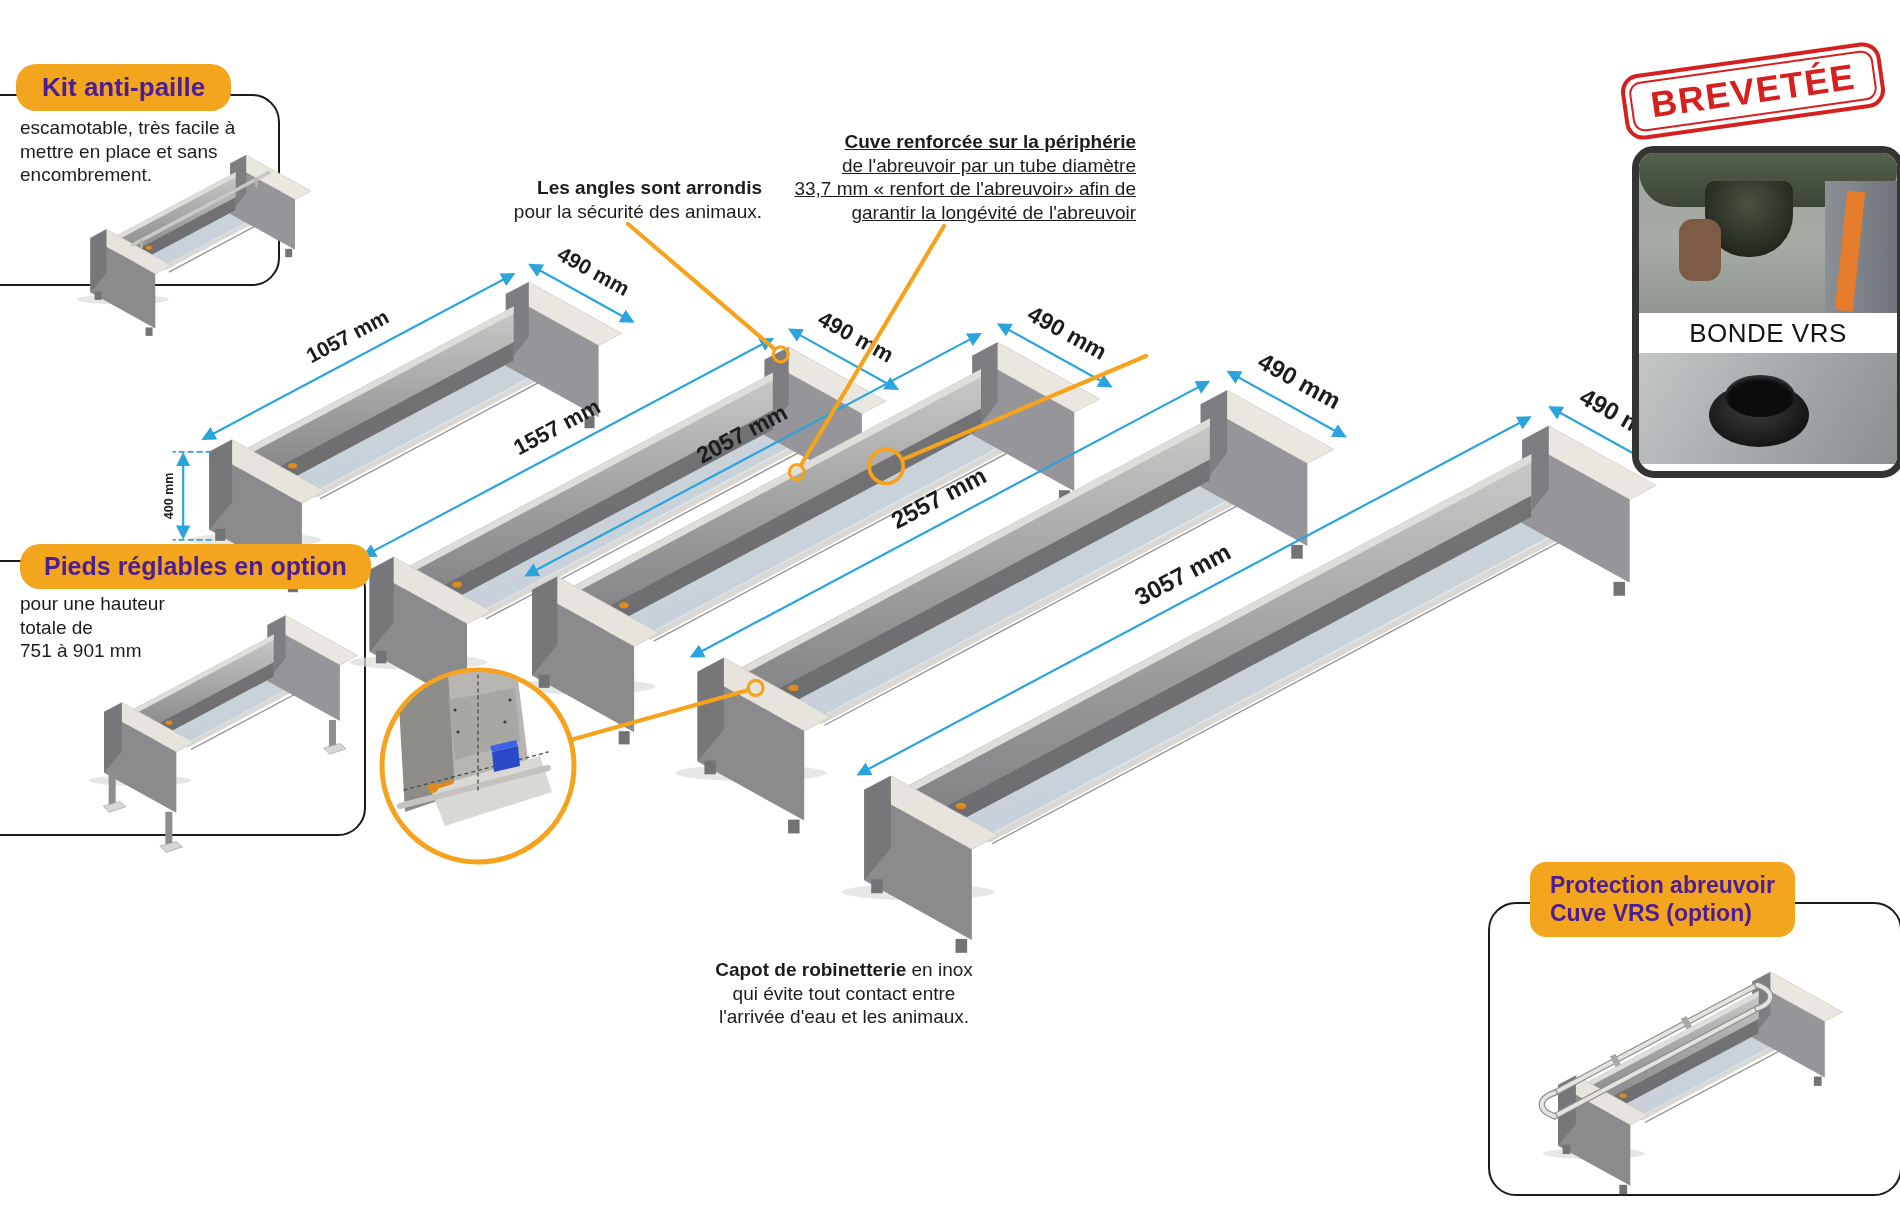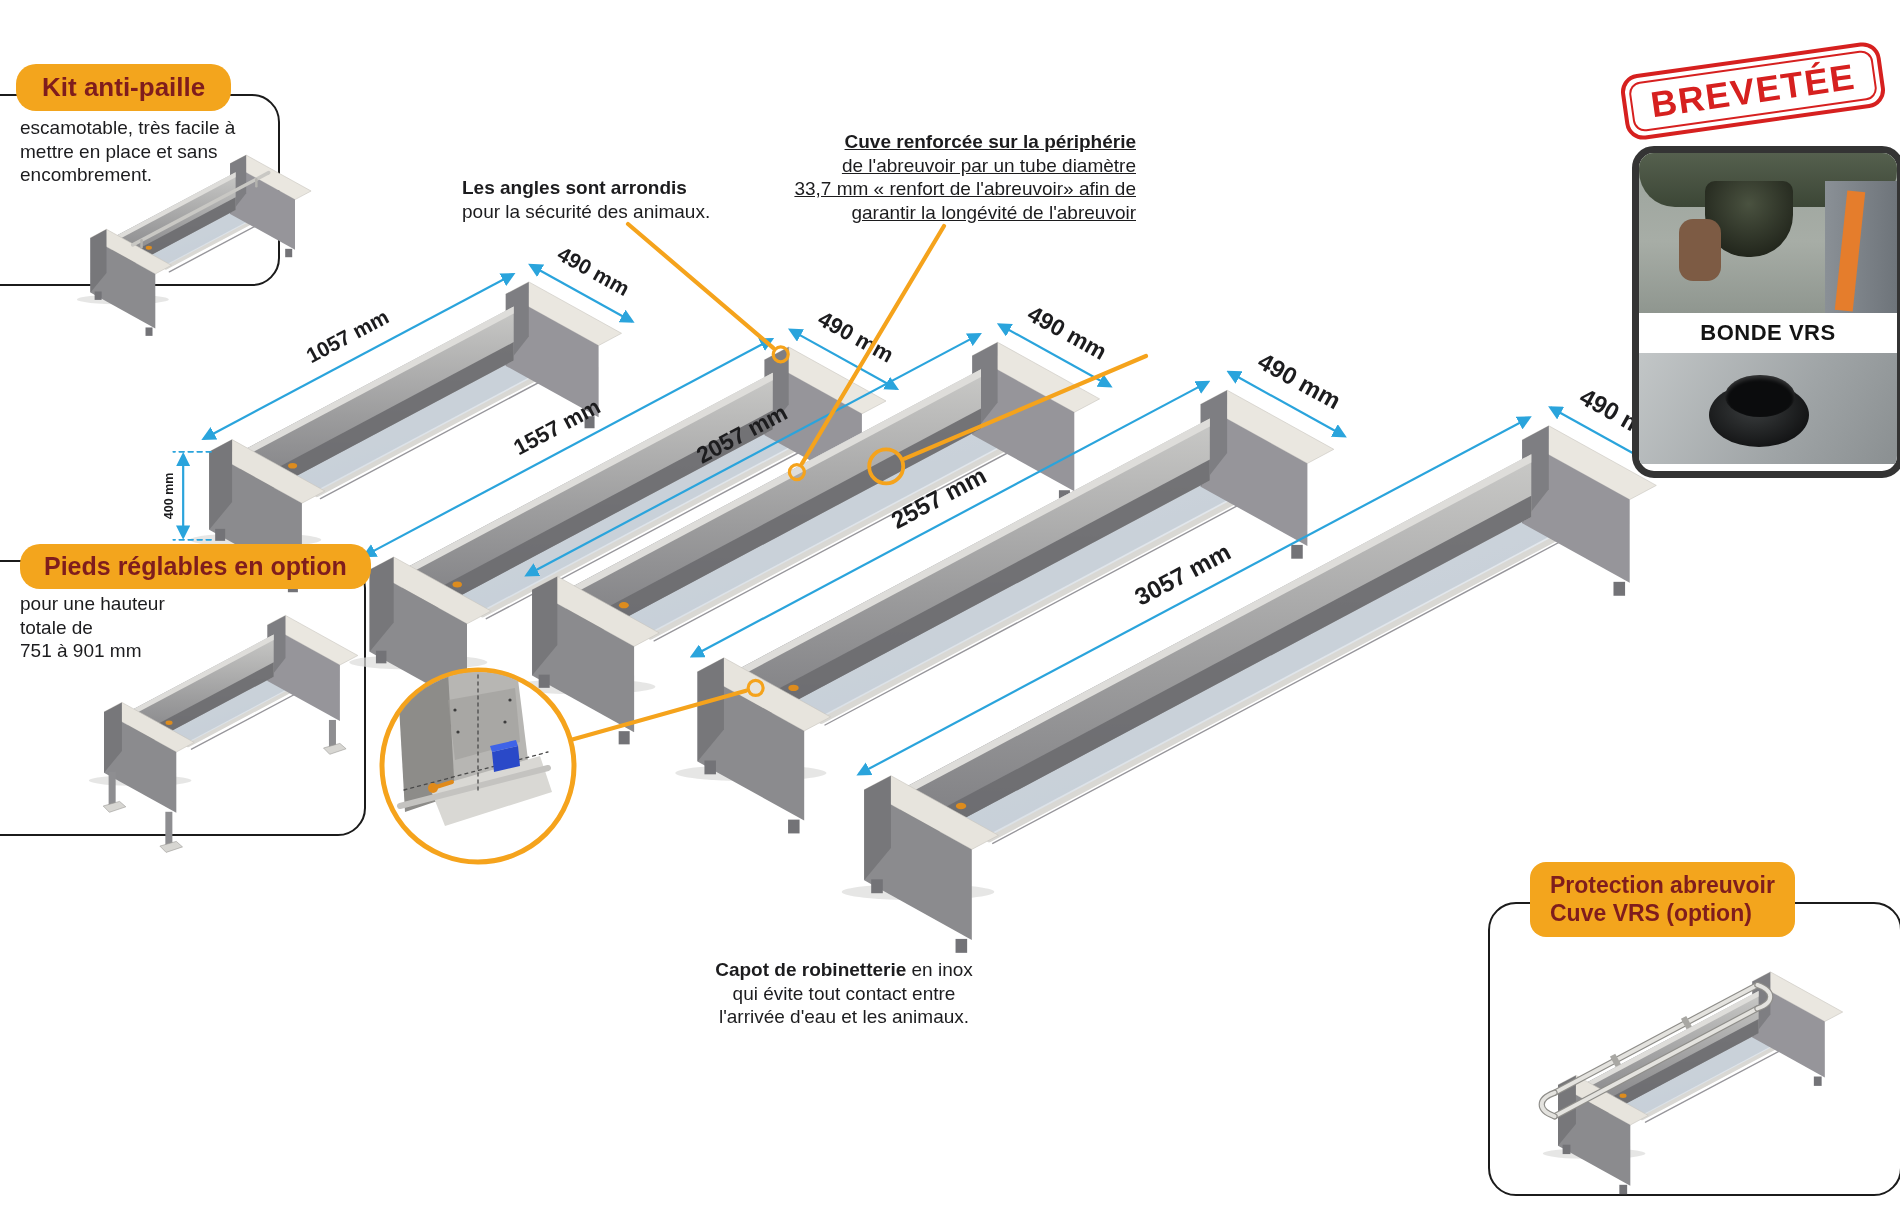--- a/index.html
+++ b/index.html
@@ -1,48 +1,48 @@
 <!DOCTYPE html>
 <html><head>
 <meta charset="utf-8">
 <style>
   html,body{margin:0;padding:0;background:#ffffff;}
   body{font-family:"Liberation Sans",sans-serif;color:#1c1c1e;}
   .page{position:relative;width:1900px;height:1225px;overflow:hidden;background:#ffffff;}
   .card{position:absolute;border:2.5px solid #1b1b1b;border-radius:28px;background:transparent;z-index:1;}
   #illus{position:absolute;left:0;top:0;z-index:2;pointer-events:none;}
   #illus text{font-family:"Liberation Sans",sans-serif;}
-  .badge{position:absolute;z-index:3;background:#F3A51D;color:#7f1d1d;font-weight:800;border-radius:20px;display:inline-block;}
+  .badge{position:absolute;z-index:3;background:#F3A51D;color:#4c1d95;font-weight:800;border-radius:20px;display:inline-block;}
   .badge-kit{left:16px;top:64px;font-size:26px;padding:8px 26px;}
   .badge-pieds{left:20px;top:544px;font-size:25px;padding:8px 24px;}
   .badge-protection{left:1530px;top:862px;font-size:23px;line-height:1.2;padding:10px 20px;border-radius:16px;}
   .badge-protection span{display:block;}
   .para{position:absolute;z-index:3;font-size:19px;line-height:1.24;color:#1c1c1e;}
   .para .line{display:block;}
   .b{font-weight:700;}
   .red{color:#E02020;font-weight:700;}
   .kit-body{left:20px;top:116px;}
   .pieds-body{left:20px;top:592px;}
-  .angles{left:462px;top:176px;width:300px;text-align:left;}
+  .angles{left:462px;top:176px;width:300px;text-align:right;}
   .cuve{left:780px;top:130px;width:356px;text-align:right;text-decoration:underline;}
   .vidange{left:1140px;top:304px;width:372px;text-align:center;}
   .capot{left:686px;top:958px;width:316px;text-align:center;}
   .card-kit{left:-36px;top:94px;width:312px;height:188px;}
   .card-pieds{left:-36px;top:560px;width:398px;height:272px;}
   .card-protection{left:1488px;top:902px;width:410px;height:290px;}
   .photo-card{position:absolute;z-index:3;left:1632px;top:146px;width:258px;height:318px;border:7px solid #343434;border-radius:22px;overflow:hidden;background:#ffffff;}
   .photo-top{position:relative;height:160px;background:linear-gradient(180deg,#9ba39c 0%,#a7ada6 55%,#8f968f 100%);overflow:hidden;}
   .ph-underside{position:absolute;top:0;left:0;right:0;height:54px;background:linear-gradient(180deg,#55604e,#3c4636);border-radius:0 0 36px 36px;}
   .ph-plug{position:absolute;left:66px;top:28px;width:88px;height:76px;background:radial-gradient(circle at 50% 30%,#4a5240,#23271d 75%);border-radius:10px 10px 42px 42px;}
   .ph-hand{position:absolute;left:40px;top:66px;width:42px;height:62px;background:#7d5b44;border-radius:14px;}
   .ph-worker{position:absolute;right:0;top:28px;width:72px;height:132px;background:linear-gradient(90deg,#8a9096,#6e747a);}
   .ph-vest{position:absolute;left:16px;top:10px;width:18px;height:120px;background:#e57d2c;transform:rotate(6deg);}
   .ph-sheet{position:absolute;right:-14px;top:44px;width:64px;height:120px;background:#b9bec1;transform:skewY(-18deg);}
   .photo-band{height:40px;display:flex;align-items:center;justify-content:center;background:#ffffff;}
-  .band-text{font-size:22px;font-weight:700;color:#141414;letter-spacing:0.5px;}
+  .band-text{font-size:26px;font-weight:400;color:#141414;letter-spacing:0.5px;}
   .photo-bottom{position:relative;height:111px;background:linear-gradient(120deg,#c2c6c7 0%,#9fa4a6 60%,#8a8f91 100%);}
   .ph-plug2{position:absolute;left:70px;top:30px;width:100px;height:64px;background:radial-gradient(ellipse at 45% 40%,#3a3d3e 0%,#141516 72%);border-radius:50%;}
   .ph-plug2top{position:absolute;left:86px;top:22px;width:70px;height:42px;background:#0b0c0d;border-radius:50%;box-shadow:inset 0 3px 4px rgba(255,255,255,0.18);}
   .stamp{position:absolute;z-index:4;left:1622px;top:58px;transform:rotate(-8deg);border:4px solid #D6201F;border-radius:18px;padding:4px;background:rgba(255,255,255,0.93);}
   .stamp-inner{border:2.5px solid #D6201F;border-radius:12px;padding:2px 18px;font-size:36px;font-weight:800;color:#D6201F;letter-spacing:1.5px;}
 </style>
 </head>
 <body>
 
 <div class="page">

